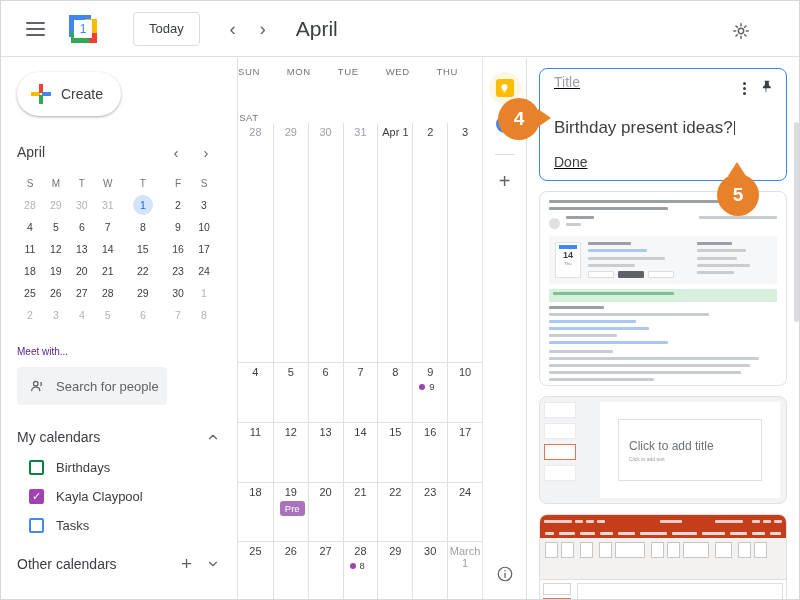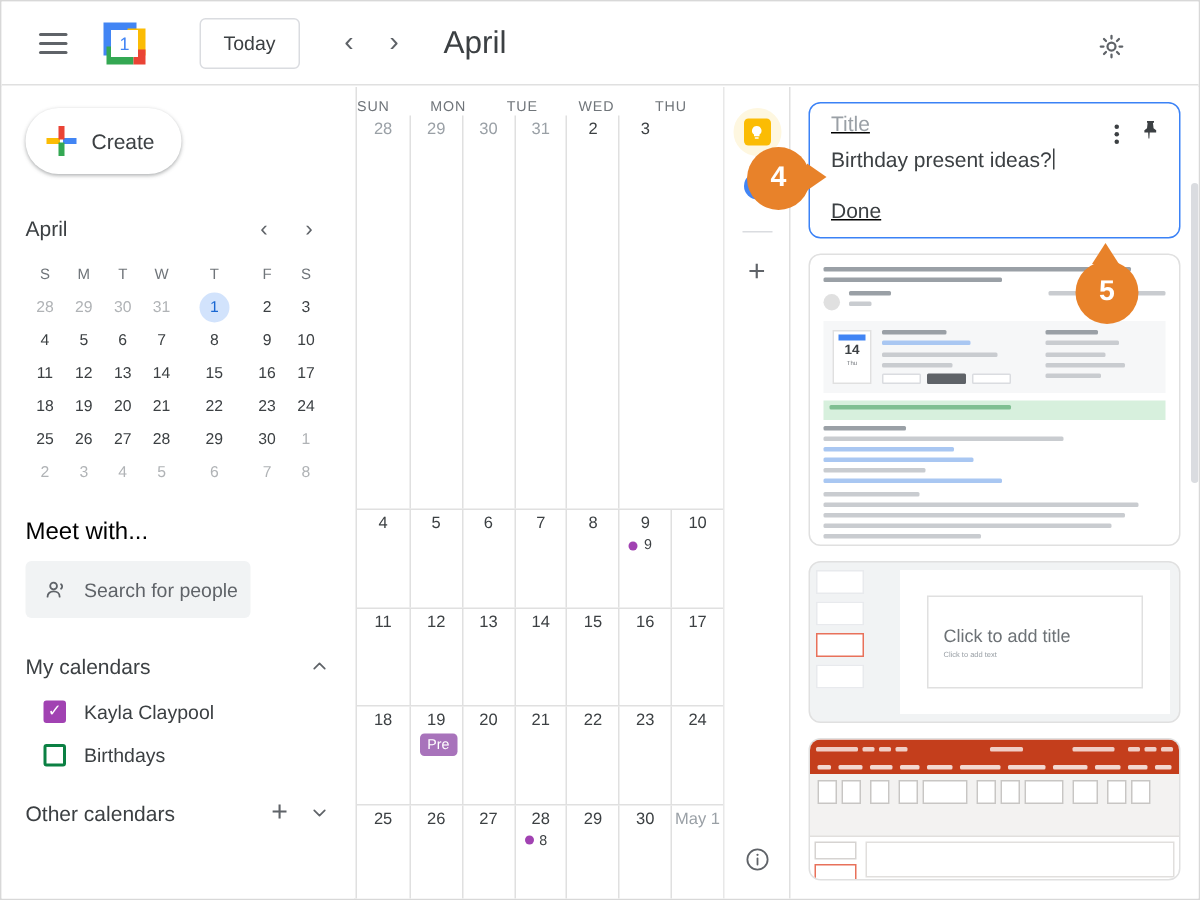--- a/index.html
+++ b/index.html
@@ -67,41 +67,41 @@
   .mini-month { font-size: 14px; color:#3c4043; }
   .mini-navs { margin-left:auto; display:flex; gap:8px; }
   .mini-nav { width:22px;height:22px; display:flex;align-items:center;justify-content:center; color:#5f6368; font-size:15px; cursor:pointer;}
   table.mini { width:100%; border-collapse:collapse; margin-top: 6px; }
   table.mini th { font-size: 10px; color:#70757a; font-weight:400; height: 22px; }
   table.mini td { font-size: 10.5px; color:#3c4043; text-align:center; height: 22px; cursor:pointer;}
   table.mini td.dim { color:#b0b3b6; }
   table.mini td.today span { display:inline-flex; align-items:center; justify-content:center;
     width:20px;height:20px;border-radius:50%;background:#d2e3fc;color:#1967d2;}
 
-  .meetwith { margin: 20px 16px 0 16px; font-size: 16px; color:#000000; }
+  .meetwith { margin: 20px 16px 0 16px; font-size: 10px; color:#4c1d95; }
   .search-people {
     margin: 10px 16px 0 16px; width: 150px; height: 38px; background:#f1f3f4; border-radius:4px;
     display:flex; align-items:center; gap:10px; padding-left:12px; cursor:pointer;
   }
   .search-people span { font-size:13px; color:#5f6368;}
 
   .sec-head { margin: 24px 16px 0 16px; display:flex; align-items:center; }
   .sec-head .t { font-size: 14px; color:#3c4043; }
   .sec-head .chev { margin-left:auto; color:#5f6368; display:flex; gap:14px; align-items:center;}
   .cal-list { margin-top: 8px; }
   .cal-item { display:flex; align-items:center; gap:12px; height: 29px; padding-left: 28px; cursor:pointer;}
   .cbx { width:15px;height:15px;border-radius:2px;border:2px solid; display:flex;align-items:center;justify-content:center;}
   .cbx.checked { border-color:#a142b2; background:#a142b2; }
   .cbx.checked::after { content:"✓"; color:#fff; font-size:11px; line-height:1; }
   .cal-name { font-size: 13px; color:#3c4043; }
 
   
   .grid-wrap { position:absolute; left:236px; top:57px; width:245px; height:543px; background:#fff;
                border-left:1px solid #e0e0e0; display:flex; flex-direction:column;}
-  .dow-row { display:grid; grid-template-columns: repeat(7,1fr); gap: 27px; }
+  .dow-row { display:grid; grid-template-columns: repeat(6,1fr); gap: 27px; }
   .dow { text-align:center; font-size:9.5px; color:#70757a; padding-top:8px; letter-spacing:.6px;}
   .week { display:grid; grid-template-columns: repeat(7,1fr); flex:1; border-top:1px solid #e0e0e0;}
   .week.first { border-top:none; }
   .cell { border-left:1px solid #e0e0e0; position:relative; cursor:pointer; }
   .cell:first-child { border-left:none; }
   .daynum { text-align:center; font-size:11px; color:#3c4043; padding-top:3px; }
   .daynum.dim { color:#9aa0a6; }
   .ev-dot-row { display:flex; align-items:center; gap:4px; padding: 3px 0 0 6px; }
   .ev-dot { width:6px;height:6px;border-radius:50%; background:#a142b2; }
   .ev-dot-label { font-size:9.5px; color:#3c4043;}
@@ -121,21 +121,21 @@
   .rail-info { margin-top:auto; margin-bottom: 14px; color:#5f6368; }
 
   
   .panel { position:absolute; left:525px; top:57px; width:275px; height:543px; background:#fff;
            border-left:1px solid #e0e0e0; overflow:hidden; }
   .note-card { margin: 10px 14px 0 12px; border:1px solid #3b82f6; border-radius:8px; padding: 5px 14px 10px 14px; position:relative;text-decoration:underline;}
   .note-actions { position:absolute; right:12px; top:10px; display:flex; gap:14px; align-items:center; }
   .kebab { display:flex; flex-direction:column; gap:2px; cursor:pointer;}
   .kebab i { width:3px;height:3px;background:#3c4043;border-radius:50%;display:block;}
   .note-title { font-size:14px; color:#9aa0a6; margin-bottom: 8px; }
-  .note-body { font-size:14px; color:#3c4043; position:relative; display:inline-block;}
+  .note-body { font-size:17px; color:#3c4043; position:relative; display:inline-block;margin-top:20px;}
   .caretbar { display:inline-block; width:1px; height:14px; background:#3c4043; vertical-align:-2px; margin-left:1px;}
   .note-done { text-align:left; font-size:14px; color:#3c4043; margin-top: 16px; cursor:pointer; padding-right:4px;}
 
   .thumb { margin: 10px 14px 0 12px; border:1px solid #e0e0e0; border-radius:8px; background:#fff; overflow:hidden; position:relative;}
   .thumb-email { height: 195px; padding: 8px 9px; }
   .tl { background:#c9ccd0; border-radius:1px; height:3px; margin-bottom:4px;}
   .tl.dark { background:#9aa0a6; }
   .tl.blue { background:#a9c7f2; }
   .email-head { margin-bottom:6px; }
   .email-row { display:flex; gap:6px; align-items:center; margin-bottom:6px;}
@@ -353,26 +353,30 @@
     <div class="sec-head">
       <span class="t">My calendars</span>
       <span class="chev">
         <svg width="14" height="14" viewBox="0 0 24 24" fill="none" stroke="#5f6368" stroke-width="2">
           <polyline points="6,15 12,9 18,15" stroke-linecap="round" stroke-linejoin="round"></polyline>
         </svg>
       </span>
     </div>
     <div class="cal-list" id="cal-list">
         <div class="cal-item">
+          <span class="cbx" style="border-color: rgb(11, 128, 67);"></span>
+          <span class="cal-name">Birthdays</span>
+        </div>
+        <div class="cal-item">
           <span class="cbx checked" style="border-color: rgb(161, 66, 178); background: rgb(161, 66, 178);"></span>
           <span class="cal-name">Kayla Claypool</span>
         </div>
         <div class="cal-item">
-          <span class="cbx" style="border-color: rgb(11, 128, 67);"></span>
-          <span class="cal-name">Birthdays</span>
+          <span class="cbx" style="border-color: rgb(66, 133, 244);"></span>
+          <span class="cal-name">Tasks</span>
         </div>
       </div>
 
     <div class="sec-head" style="margin-top:16px">
       <span class="t">Other calendars</span>
       <span class="chev">
         <span style="font-size:19px;line-height:14px;">+</span>
         <svg width="14" height="14" viewBox="0 0 24 24" fill="none" stroke="#5f6368" stroke-width="2">
           <polyline points="6,9 12,15 18,9" stroke-linecap="round" stroke-linejoin="round"></polyline>
         </svg>
@@ -397,20 +401,23 @@
         <div class="cell">
           <div class="daynum dim">29</div>
         </div>
         <div class="cell">
           <div class="daynum dim">30</div>
         </div>
         <div class="cell">
           <div class="daynum dim">31</div>
         </div>
         <div class="cell">
+          <div class="daynum">Apr 1</div>
+        </div>
+        <div class="cell">
           <div class="daynum">2</div>
         </div>
         <div class="cell">
           <div class="daynum">3</div>
         </div>
       </div>
     <div id="weeks" style="display:flex;flex-direction:column;flex:1;">
         <div class="week">
           <div class="cell">
             <div class="daynum">4</div>
@@ -499,21 +506,21 @@
               <span class="ev-dot-label">8</span>
             </div>
           </div>
           <div class="cell">
             <div class="daynum">29</div>
           </div>
           <div class="cell">
             <div class="daynum">30</div>
           </div>
           <div class="cell">
-            <div class="daynum dim">May 1</div>
+            <div class="daynum dim">March 1</div>
           </div>
         </div>
       </div>
   </div>
 
   <div class="rail">
     <div class="rail-btn active">
       <span class="keep-ic">
         <svg width="11" height="11" viewBox="0 0 24 24" fill="#fff">
             <path d="M12 2a7 7 0 0 0-4 12.7V17h8v-2.3A7 7 0 0 0 12 2z"></path>

